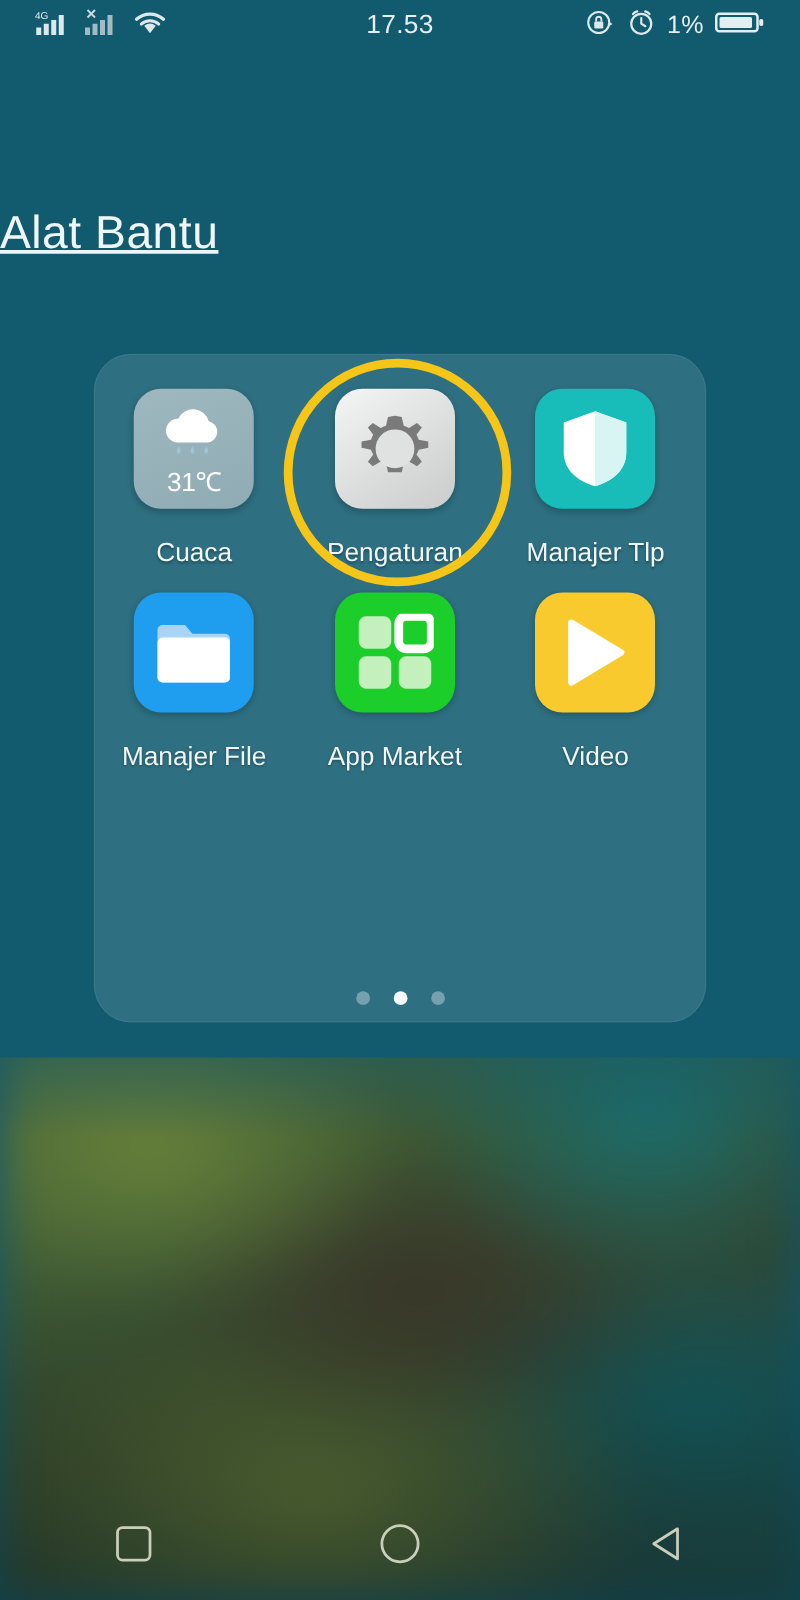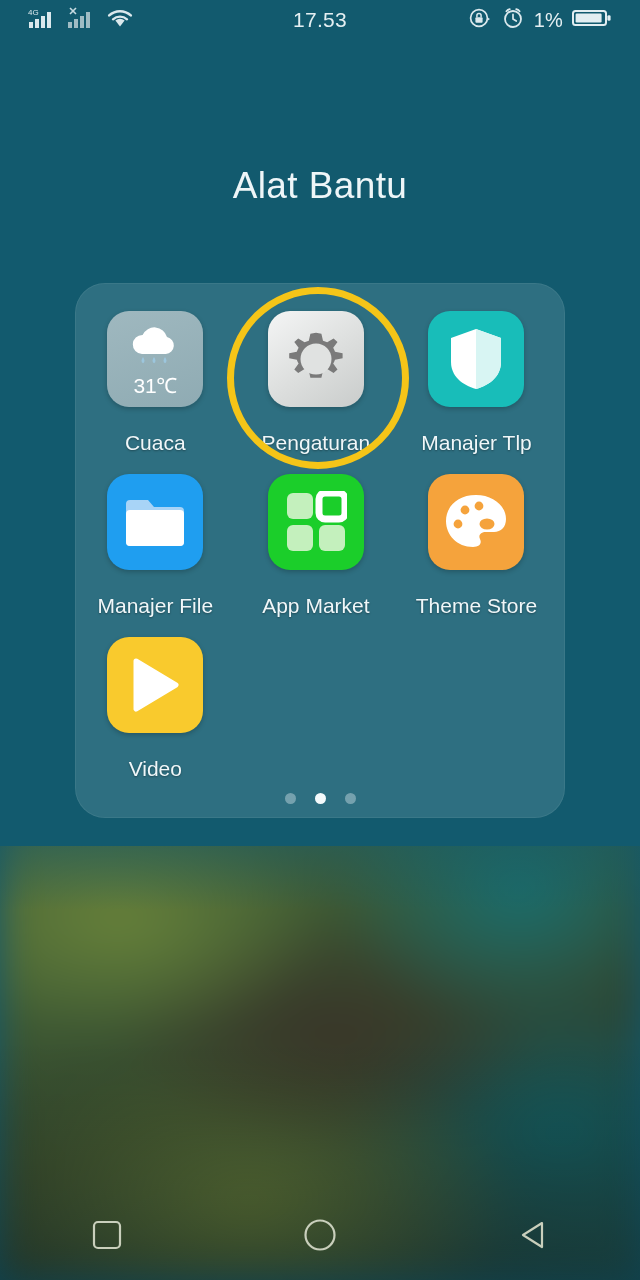--- a/index.html
+++ b/index.html
@@ -90,25 +90,25 @@
     letter-spacing: 0.2px;
   }
   .ico { display: block; }
 
   
   .folder-title {
     position: absolute;
     left: 0;
     top: 165px;
     width: 640px;
-    text-align: center;
     font-size: 37px;
     color: #eef6f8;
     letter-spacing: 0.4px;
     font-weight: 400;
+    text-decoration: underline;
   }
 
   
   .folder-panel {
     position: absolute;
     left: 75px;
     top: 283px;
     width: 490px;
     height: 535px;
     border-radius: 30px;
@@ -411,32 +411,20 @@
           <svg width="62" height="62" viewBox="0 0 62 62">
             <rect x="2" y="2" width="26" height="26" rx="6" fill="#c4f0bd"></rect>
             <rect x="2" y="34" width="26" height="26" rx="6" fill="#c4f0bd"></rect>
             <rect x="34" y="34" width="26" height="26" rx="6" fill="#c4f0bd"></rect>
             <rect x="34" y="2" width="26" height="26" rx="6" fill="none" stroke="#ffffff" stroke-width="7"></rect>
           </svg>
         </div>
         <div class="app-label">App Market</div>
       </div>
 
-      <div class="app-cell">
-        <div class="app-icon ic-theme">
-          <svg width="66" height="58" viewBox="0 0 66 58">
-            <path d="M33 2 C14 2 3 14 3 28 C3 42 14 54 30 54 c7 0 9 -4 7 -8 c-2 -4 1 -7 6 -7 h8 c7 0 12 -5 12 -13 C63 13 50 2 33 2 Z" fill="#ffffff"></path>
-            <circle cx="22" cy="17" r="4.4" fill="#f5a33c"></circle>
-            <circle cx="36" cy="13" r="4.4" fill="#f5a33c"></circle>
-            <circle cx="15" cy="31" r="4.4" fill="#f5a33c"></circle>
-            <ellipse cx="44" cy="31" rx="7.5" ry="5.5" fill="#f5a33c"></ellipse>
-          </svg>
-        </div>
-        <div class="app-label">Theme Store</div>
-      </div>
 
 
 
       <div class="app-cell">
         <div class="app-icon ic-video">
           <svg width="52" height="56" viewBox="0 0 52 56">
             <path d="M7 4 L47 28 L7 52 Z" fill="#ffffff" stroke="#ffffff" stroke-width="5" stroke-linejoin="round"></path>
           </svg>
         </div>
         <div class="app-label">Video</div>

